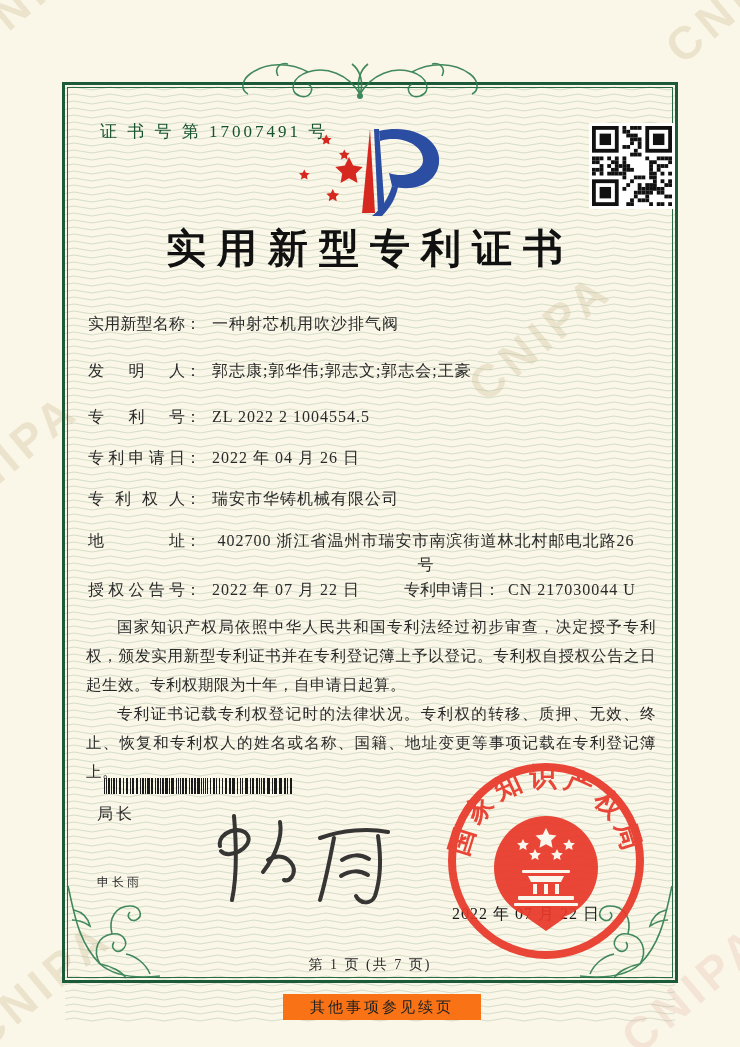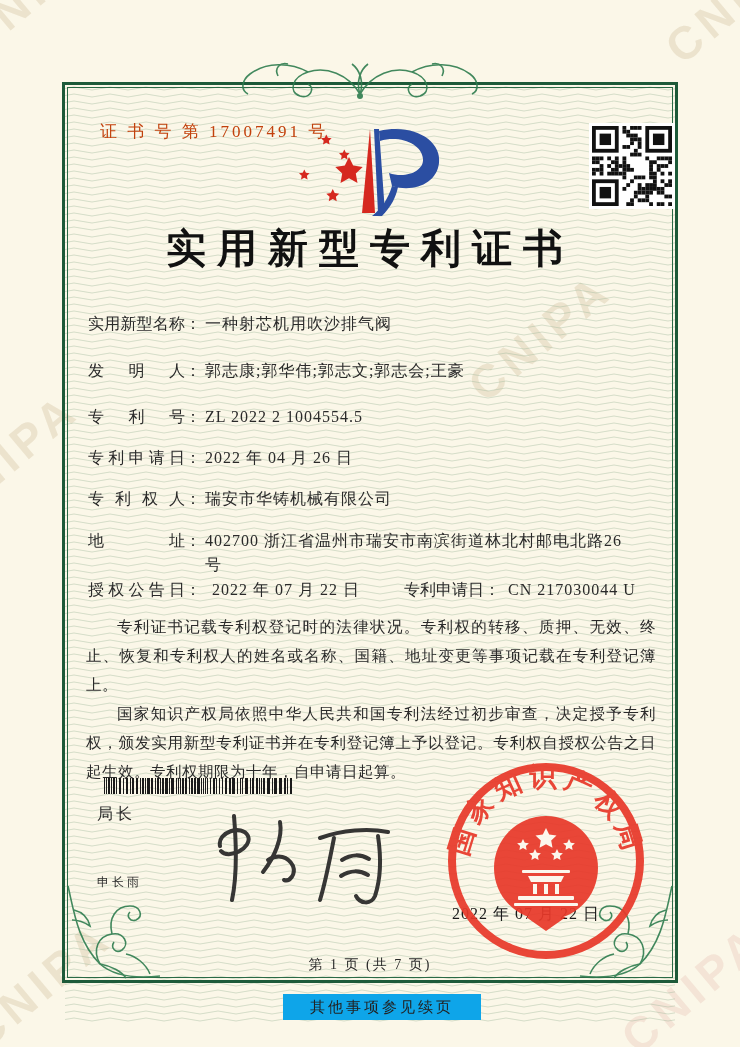--- a/index.html
+++ b/index.html
@@ -22,44 +22,44 @@
   .frame{
     left:62px;top:82px;width:616px;height:901px;
     border:3px solid #1d5a39;z-index:2;box-sizing:border-box;
   }
   .frame::after{
     content:"";position:absolute;left:2px;top:2px;right:2px;bottom:2px;
     border:1px solid #2a6a46;
   }
   .waves-layer{left:65px;top:85px;z-index:2;pointer-events:none;}
   .cert-number{
-    left:100px;top:120px;z-index:4;font-size:17px;letter-spacing:3px;color:#c2410c;
+    left:100px;top:120px;z-index:4;font-size:17px;letter-spacing:3px;color:#14532d;
   }
   .logo{left:286px;top:119px;z-index:4;}
   .qr{left:589px;top:123px;z-index:4;background:#fff;padding:3px;}
   .title{
     left:62px;top:221px;width:616px;text-align:center;z-index:4;
     font-size:40px;font-weight:bold;letter-spacing:11px;color:#111;
   }
   .row{left:88px;width:566px;z-index:4;font-size:16px;line-height:24px;}
   .flabel{display:inline-block;width:97px;text-align:justify;text-align-last:justify;vertical-align:top;}
-  .fvalue{display:inline-block;vertical-align:top;max-width:440px;letter-spacing:1px;}
+  .fvalue{display:inline-block;margin-left:7px;vertical-align:top;max-width:440px;letter-spacing:1px;text-align:center;}
   .grant-row{left:88px;width:566px;z-index:4;font-size:16px;white-space:nowrap;}
   .grant-row .second{margin-left:40px;}
   .paras{left:86px;top:612px;width:570px;z-index:4;font-size:15.5px;line-height:29px;text-align:justify;letter-spacing:0.5px;}
   .paras p{margin:0;text-indent:2em;}
   .barcode{left:104px;top:778px;z-index:4;}
   .sig-title{left:97px;top:804px;z-index:4;font-size:17px;letter-spacing:3px;font-family:"Liberation Sans","DejaVu Sans",sans-serif;font-size:16px;}
   .sig-name{left:97px;top:874px;z-index:4;font-size:12px;letter-spacing:3px;font-family:Liberation Sans, sans-serif;}
   .signature-svg{left:200px;top:808px;z-index:4;}
   .seal-date{left:452px;top:904px;z-index:3;font-size:16px;letter-spacing:1px;color:#1a1a1a;}
   .seal{left:443px;top:761px;z-index:5;}
   .page-info{left:62px;top:956px;width:616px;text-align:center;z-index:4;font-size:14px;letter-spacing:2px;}
   .footer-note{
-    left:283px;top:994px;width:198px;height:26px;z-index:3;background:#0ea5e9;
+    left:283px;top:994px;width:198px;height:26px;z-index:3;background:#f97316;
     text-align:center;font-size:15px;letter-spacing:3px;line-height:26px;color:#222;
   }
   .ornament{z-index:3;pointer-events:none;}
 </style>
 </head>
 <body>
 
 <div class="wm" style="left:-52px;top:-36px;">CNIPA</div>
 <div class="wm" style="left:652px;top:-28px;">CNIPA</div>
 <div class="wm" style="left:455px;top:310px;">CNIPA</div>
@@ -279,29 +279,29 @@
 </div>
 <div class="abs row" style="top:487px;">
   <span class="flabel">专利权人</span><span>：</span>
   <span class="fvalue">瑞安市华铸机械有限公司</span>
 </div>
 <div class="abs row" style="top:529px;">
   <span class="flabel">地址</span><span>：</span>
   <span class="fvalue" style="max-width:428px;">402700 浙江省温州市瑞安市南滨街道林北村邮电北路26号</span>
 </div>
 <div class="abs grant-row" style="top:580px;">
-  <span class="flabel">授权公告日</span><span>：</span>
+  <span class="flabel">授权公告号</span><span>：</span>
   <span style="margin-left:7px;letter-spacing:1px;">2022 年 07 月 22 日</span>
   <span class="second">专利申请日</span><span>：</span>
   <span style="margin-left:4px;letter-spacing:1px;">CN 217030044 U</span>
 </div>
 
 <div class="abs paras">
+  <p>国家知识产权局依照中华人民共和国专利法经过初步审查，决定授予专利权，颁发实用新型专利证书并在专利登记簿上予以登记。专利权自授权公告之日起生效。专利权期限为十年，自申请日起算。</p>
   <p>专利证书记载专利权登记时的法律状况。专利权的转移、质押、无效、终止、恢复和专利权人的姓名或名称、国籍、地址变更等事项记载在专利登记簿上。</p>
-  <p>国家知识产权局依照中华人民共和国专利法经过初步审查，决定授予专利权，颁发实用新型专利证书并在专利登记簿上予以登记。专利权自授权公告之日起生效。专利权期限为十年，自申请日起算。</p>
 </div>
 
 <svg class="abs barcode" width="192" height="16" id="barcode-svg">
     <rect x="0" y="0" width="1" height="16" fill="#1a1a1a"></rect>
     <rect x="2" y="0" width="1" height="16" fill="#1a1a1a"></rect>
     <rect x="4" y="0" width="2" height="16" fill="#1a1a1a"></rect>
     <rect x="7" y="0" width="1" height="16" fill="#1a1a1a"></rect>
     <rect x="9" y="0" width="2" height="16" fill="#1a1a1a"></rect>
     <rect x="12" y="0" width="1" height="16" fill="#1a1a1a"></rect>
     <rect x="15" y="0" width="2" height="16" fill="#1a1a1a"></rect>

